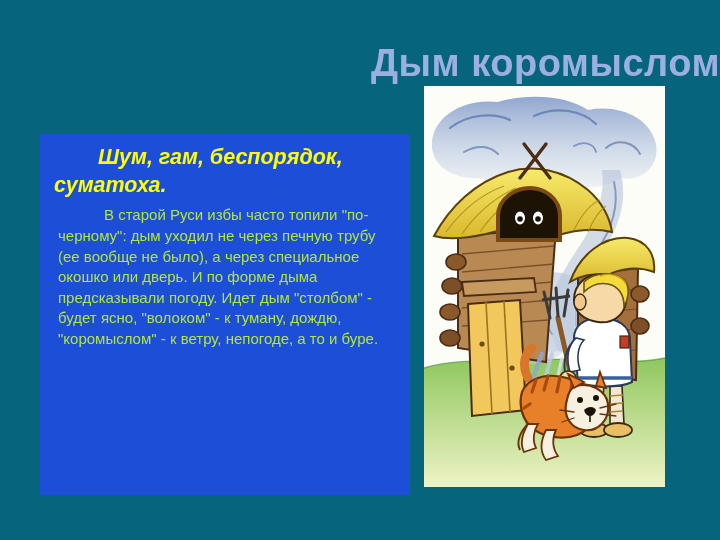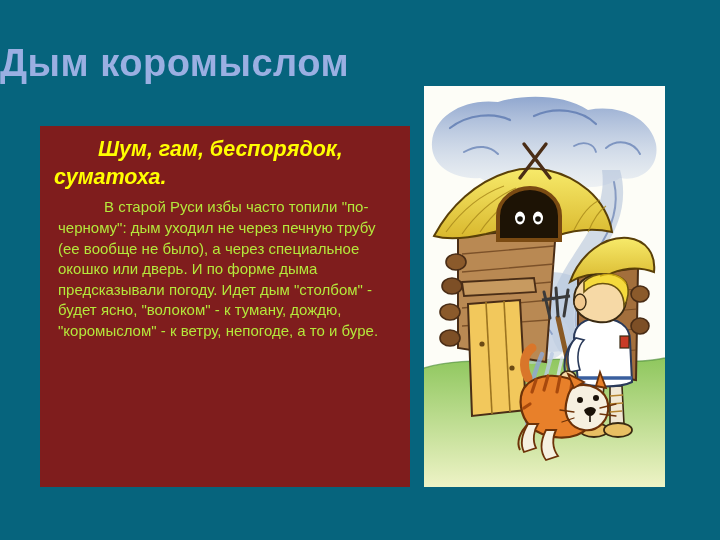--- a/index.html
+++ b/index.html
@@ -19,37 +19,37 @@
     background: #06647d;
     overflow: hidden;
   }
 
   
   #slide-title {
     position: absolute;
     left: 0;
     top: 44px;
     width: 720px;
-    text-align: left;
+    text-align: right;
     font-size: 38px;
     font-weight: bold;
     color: #9aafe2;
     letter-spacing: 0.5px;
     line-height: 1.05;
     white-space: nowrap;
   }
 
   
   #text-panel {
     position: absolute;
     left: 40px;
-    top: 126px;
+    top: 134px;
     width: 370px;
     height: 361px;
-    background: #7f1d1d;
+    background: #1d4ed8;
     box-sizing: border-box;
     padding: 10px 12px 8px 14px;
   }
   #definition {
     color: #ffff00;
     font-weight: bold;
     font-style: italic;
     font-size: 21.5px;
     line-height: 1.29;
     margin: 0 0 6px 0;

